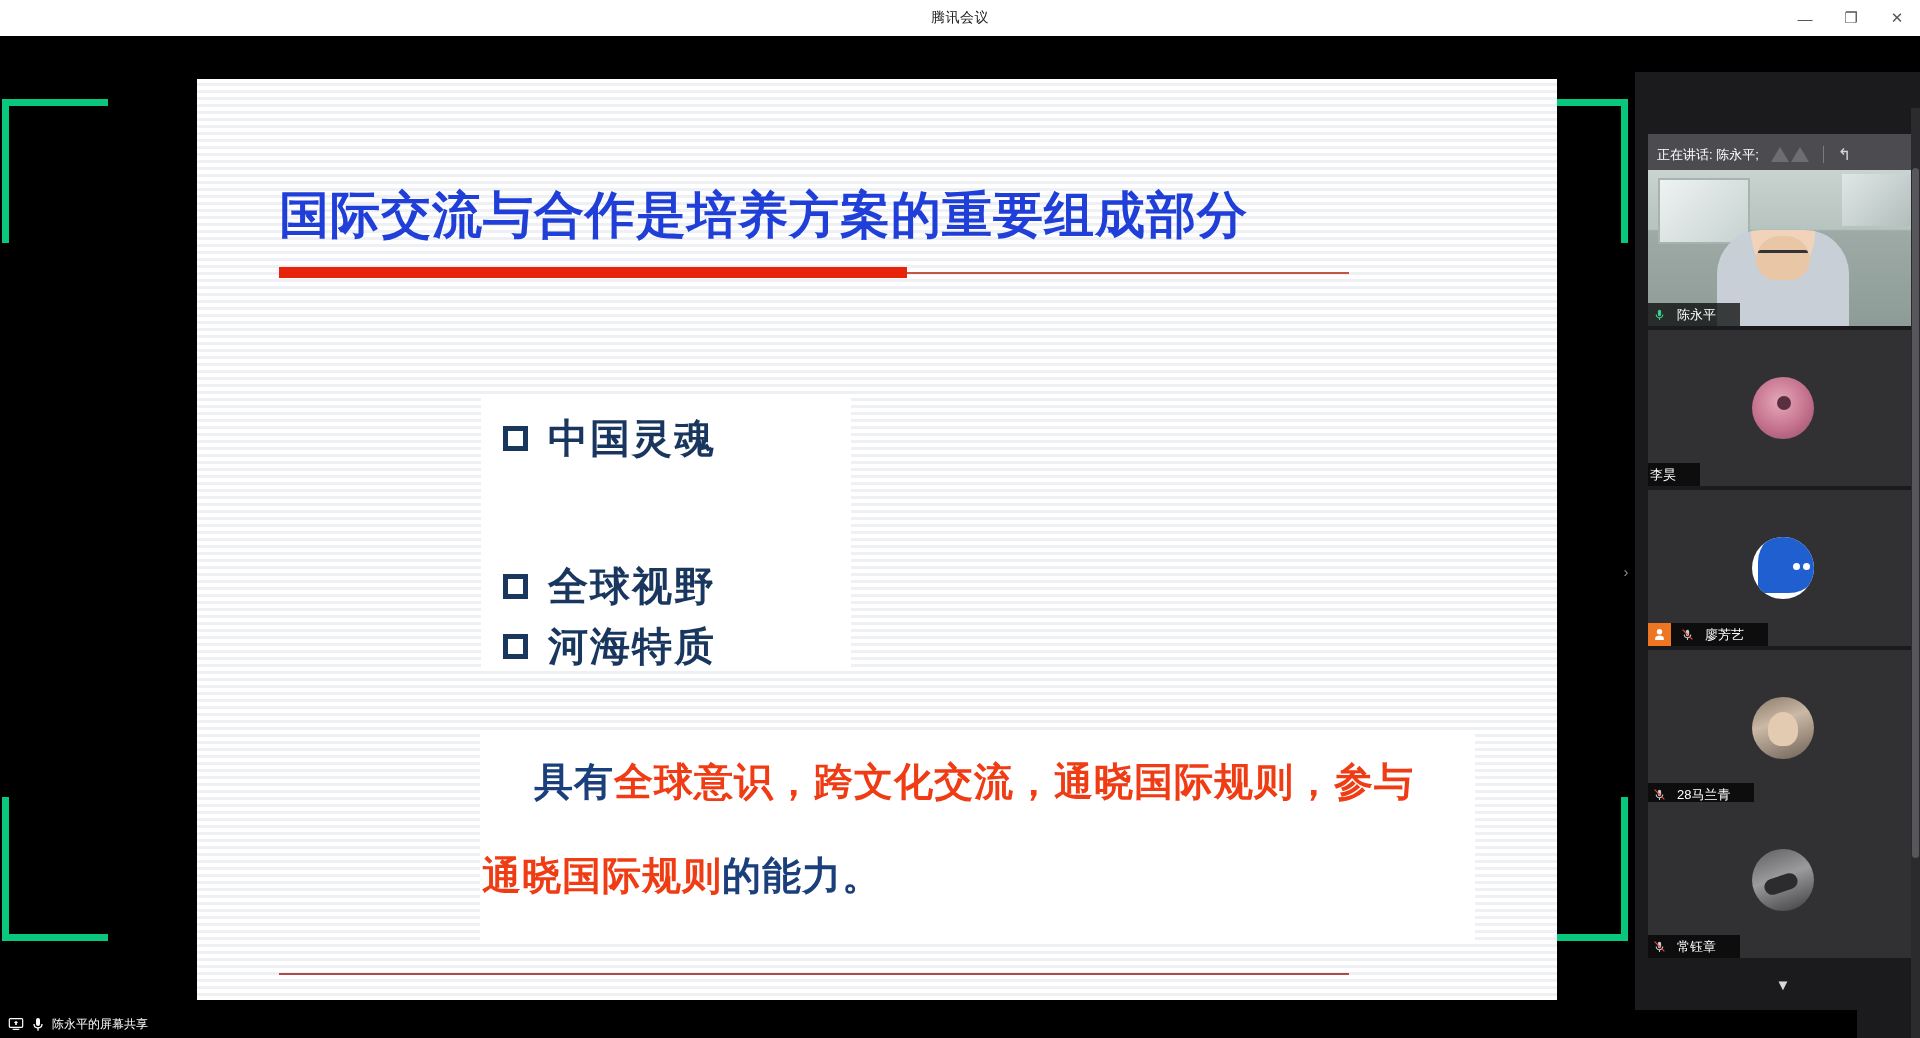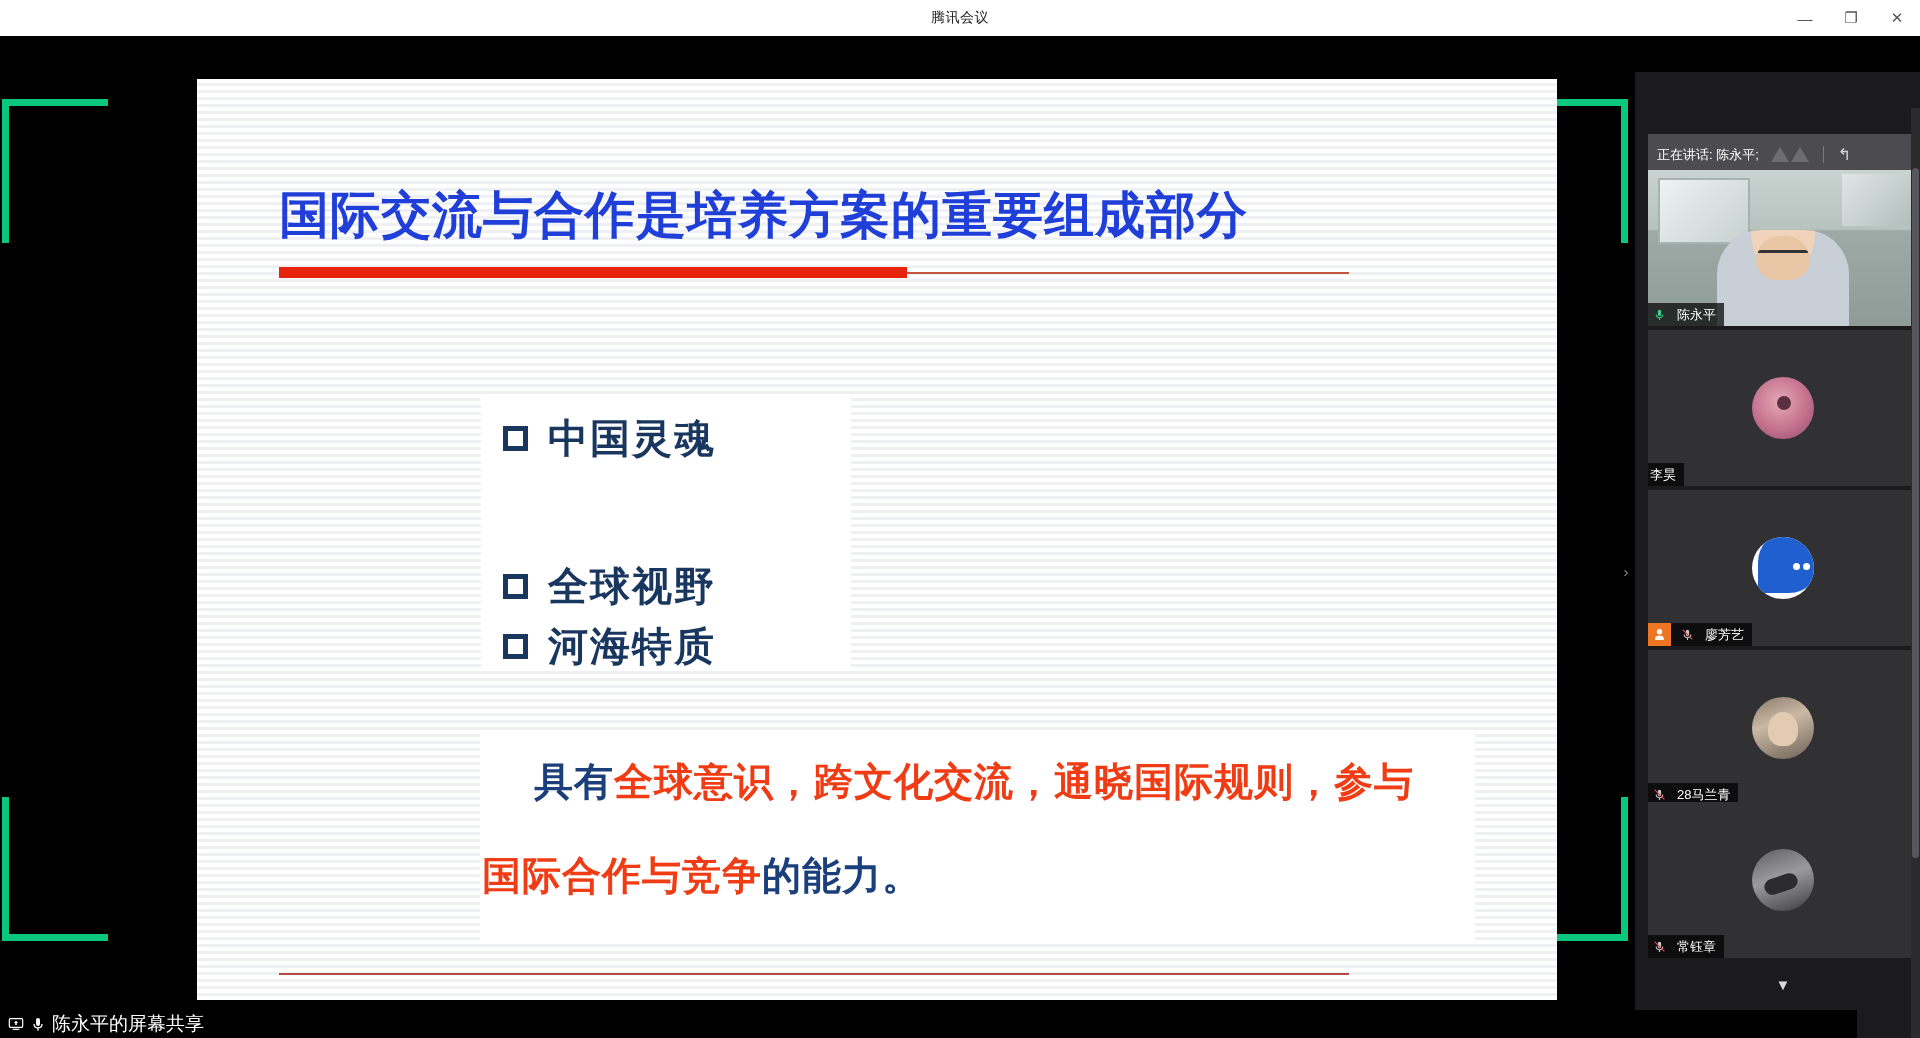--- a/index.html
+++ b/index.html
@@ -160,21 +160,21 @@
     width:30px; height:34px; border-radius:50% 50% 42% 42%; background: #e3cbb2;
   }
   .av-gray { background: linear-gradient(160deg,#5e5e60 0%, #9b9b9d 45%, #3d3d3f 100%); }
   .av-gray::after {
     content:""; position:absolute; left:46%; top:56%; transform:translate(-50%,-50%) rotate(-18deg);
     width:34px; height:16px; border-radius:8px; background:#2c2c2e;
   }
 
   .tile-label {
     position: absolute; left: 0; bottom: 0; display: flex; align-items: center;
-    background: rgba(0,0,0,.72); height: 23px; padding: 0 8px 0 0; gap: 5px;
+    background: rgba(0,0,0,.72); height: 23px; padding: 0 24px 0 0; gap: 5px;
   }
   .host-badge {
     width: 23px; height: 23px; background: #ee7622; display: flex; align-items: center; justify-content: center;
   }
   .host-badge svg { width: 13px; height: 13px; fill: #fff; }
   .mic-ico { width: 22px; display: flex; align-items: center; justify-content: center; }
   .mic-ico svg { width: 13px; height: 15px; }
   .tile-name { color: #ffffff; font-size: 13px; padding-left: 2px; white-space: nowrap; }
 
   .rail-more {
@@ -189,21 +189,21 @@
   }
   .rail-scrollbar {
     position: absolute; right: 0; top: 36px; width: 9px; height: 1002px; background: #2b2b2e;
   }
   .rail-scrollbar i { position: absolute; left: 1px; top: 60px; width: 7px; height: 690px; background: #56565b; border-radius: 4px; display:block; }
 
   
   .statusbar {
     position: absolute; left: 0; bottom: 0; width: 1857px; height: 28px;
     display: flex; align-items: center; gap: 6px; padding-left: 8px;
-    background: #000; color: #ffffff; font-size: 19px;
+    background: #000; color: #ffffff; font-size: 12px;
   }
   .statusbar svg { width: 16px; height: 16px; }
 </style>
 </head>
 <body>
 
 <div class="titlebar">
   <div class="titlebar-title">腾讯会议</div>
   <div class="winctl">
     <div>—</div>
@@ -250,21 +250,21 @@
         <span class="bullet-box"></span>
         <span class="bullet-text">河海特质</span>
       </div>
     </div>
 
     <div class="body-panel">
       <div class="body-line l1">
         <span class="txt-blue">具有</span><span class="txt-red">全球意识，跨文化交流，通晓国际规则，参与</span>
       </div>
       <div class="body-line l2">
-        <span class="txt-red">国际合作与竞争</span><span class="txt-blue">的能力。</span>
+        <span class="txt-red">通晓国际规则</span><span class="txt-blue">的能力。</span>
       </div>
     </div>
 
     <div class="foot-rule"></div>
 
   </div>
 
   <div class="rail-collapse">›</div>
 
   <div class="rail">

